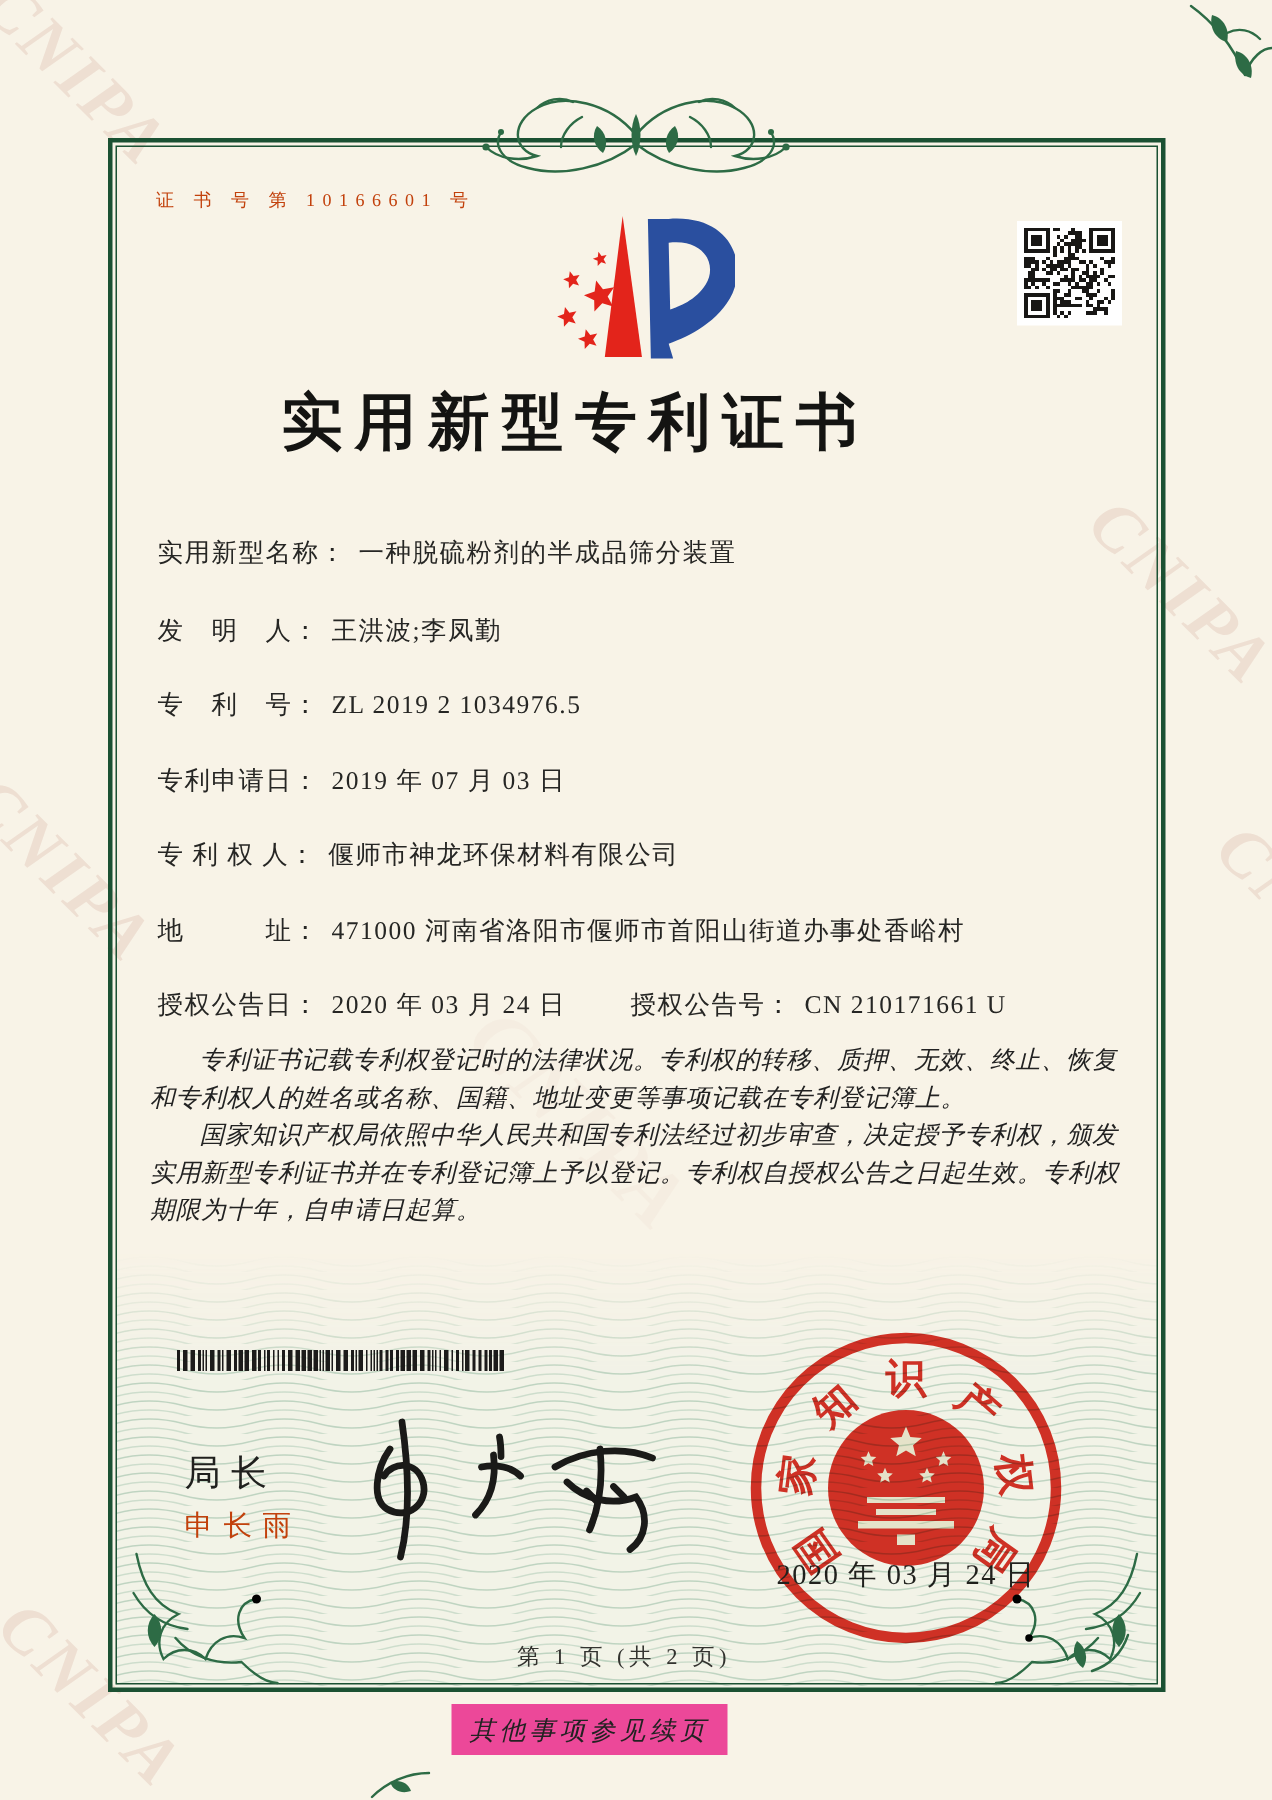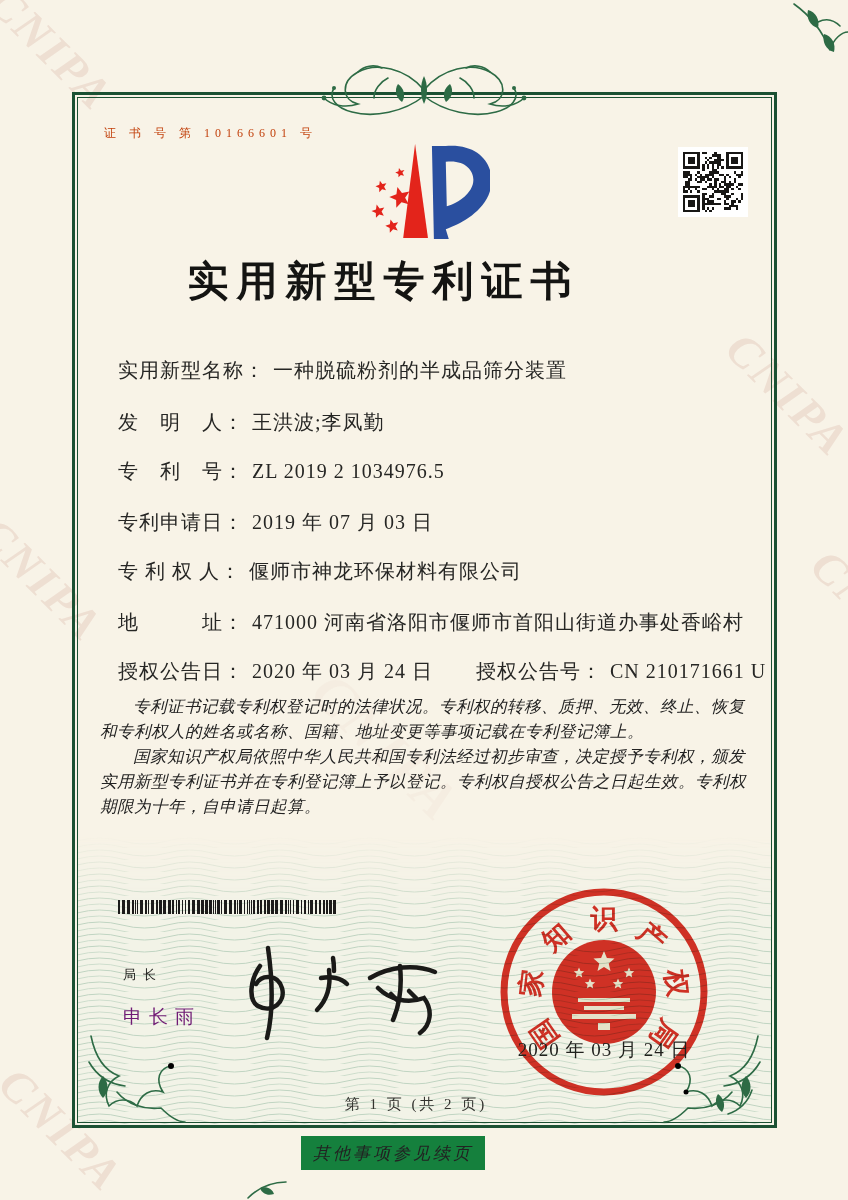--- a/index.html
+++ b/index.html
@@ -11,36 +11,36 @@
   .frame::after{content:"";position:absolute;inset:2px;border:1px solid #1b5133;}
   
   .guilloche{position:absolute;left:77px;top:836px;width:695px;height:290px;
              -webkit-mask-image:linear-gradient(to bottom,transparent,#000 28%);
              mask-image:linear-gradient(to bottom,transparent,#000 28%);}
   .cert-no{position:absolute;left:104px;top:125px;font-size:12px;letter-spacing:5px;color:#c2410c;}
   .logo{position:absolute;left:358px;top:140px;width:132px;height:104px;}
   .qr{position:absolute;left:678px;top:147px;width:70px;height:70px;}
   .title{position:absolute;left:72px;top:254px;width:623px;text-align:center;
          font-size:41px;font-weight:bold;letter-spacing:8px;color:#141412;}
-  .frow{position:absolute;left:118px;font-size:20px;white-space:nowrap;color:#262624;letter-spacing:1px;}
+  .frow{position:absolute;left:105px;font-size:17px;white-space:nowrap;color:#262624;letter-spacing:1px;}
   .frow .val{margin-left:8px;}
   .frow .lab2{margin-left:43px;}
   .r0{top:357px}.r1{top:409px}.r2{top:458px}.r3{top:509px}.r4{top:558px}.r5{top:609px}.r6{top:658px}
   .bodytext{position:absolute;left:100px;top:694px;width:650px;font-size:16.5px;
             line-height:25px;font-style:italic;color:#222;letter-spacing:0.5px;}
   .bodytext p{margin:0;text-indent:2em;}
   .barcode{position:absolute;left:118px;top:900px;width:221px;height:14px;}
-  .director-title{position:absolute;left:123px;top:966px;font-size:13px;letter-spacing:7px;color:#20201e;}
-  .director-name{position:absolute;left:123px;top:1004px;font-size:19px;letter-spacing:7px;color:#701a75;}
+  .director-title{position:absolute;left:123px;top:966px;font-size:24px;letter-spacing:7px;color:#20201e;}
+  .director-name{position:absolute;left:123px;top:1004px;font-size:19px;letter-spacing:7px;color:#c2410c;}
   .signature{position:absolute;left:232px;top:936px;width:220px;height:112px;}
   .seal{position:absolute;left:494px;top:882px;width:220px;height:220px;mix-blend-mode:multiply;opacity:.95;}
   .seal-char{font-family:"Liberation Serif",serif;font-weight:bold;}
   .pagenum{position:absolute;left:72px;top:1095px;width:688px;text-align:center;
            font-size:15px;letter-spacing:3px;color:#33332f;}
-  .footnote{position:absolute;left:301px;top:1136px;width:184px;height:34px;background:#15803d;
+  .footnote{position:absolute;left:301px;top:1136px;width:184px;height:34px;background:#ec4899;
             display:flex;align-items:center;justify-content:center;font-size:17px;
             font-style:italic;letter-spacing:3px;color:#222;}
   .wm{position:absolute;font-size:46px;font-weight:bold;font-style:italic;letter-spacing:3px;
       color:#e6cfc2;opacity:.55;transform:rotate(45deg);white-space:nowrap;
       font-family:"Liberation Serif",serif;pointer-events:none;}
   .wm1{left:-25px;top:22px;}
   .wm2{left:712px;top:368px;}
   .wm3{left:-35px;top:553px;}
   .wm4{left:797px;top:585px;}
   .wm5{left:-15px;top:1103px;}

